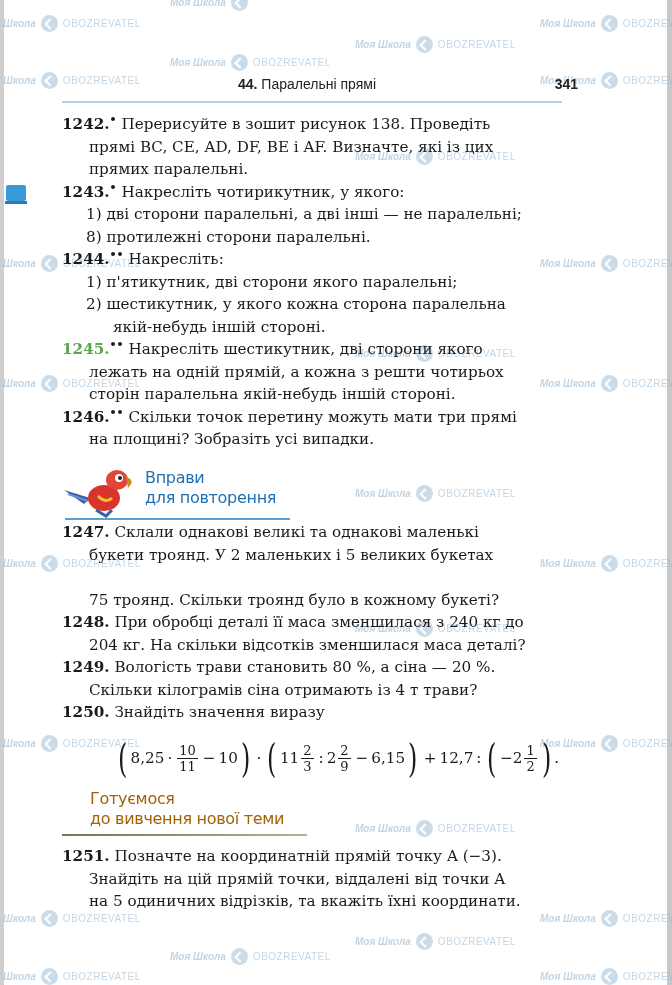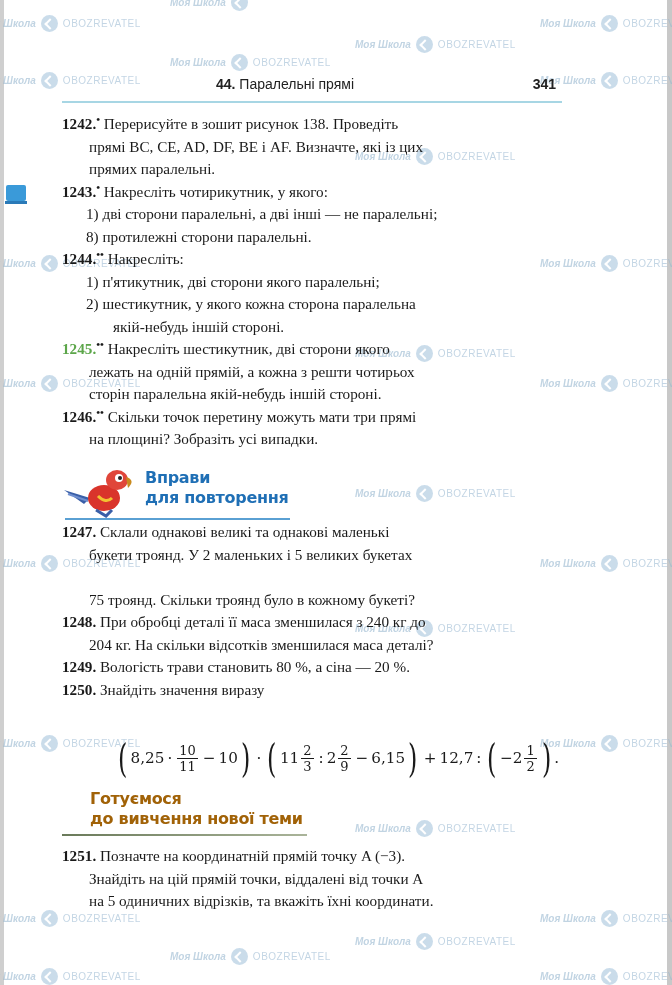--- a/index.html
+++ b/index.html
@@ -13,40 +13,40 @@
   .edge-right { position: absolute; right: 0; top: 0; width: 5px; height: 985px; background: #c8c8c8; }
 
   
   .wm { position: absolute; display: flex; align-items: center; gap: 5px; opacity: 0.55; pointer-events: none; white-space: nowrap; }
   .wm .ms { font-family: "Liberation Sans", sans-serif; font-style: italic; font-size: 10px; color: #8fb1cc; font-weight: bold; }
   .wm .circ { width: 17px; height: 17px; border-radius: 50%; background: #9fc0da; display: inline-block; position: relative; }
   .wm .circ::after { content: ""; position: absolute; left: 5px; top: 5px; width: 6px; height: 6px; border-left: 2px solid #fff; border-bottom: 2px solid #fff; transform: rotate(45deg); }
   .wm .ob { font-family: "Liberation Sans", sans-serif; font-size: 10px; color: #93b4cf; letter-spacing: 0.5px; }
 
   
-  .run-head { position: absolute; left: 56px; top: 76px; width: 500px; height: 20px; }
+  .run-head { position: absolute; left: 78px; top: 76px; width: 500px; height: 20px; }
   .run-title { position: absolute; left: 160px; top: 0; font-family: "Liberation Sans", sans-serif; font-size: 14px; color: #222; }
   .run-title b { font-weight: bold; }
   .page-num { position: absolute; right: 0; top: 0; font-family: "Liberation Sans", sans-serif; font-weight: bold; font-size: 14px; color: #222; }
   .head-rule { position: absolute; left: 62px; top: 101px; width: 500px; height: 2px; background: #a7d6e4; }
 
   
-  .content { position: absolute; left: 62px; top: 113px; width: 500px; font-size: 15.2px; line-height: 22.5px; font-family: Liberation Serif, serif; }
+  .content { position: absolute; left: 62px; top: 113px; width: 500px; font-size: 15.2px; line-height: 22.5px; }
   .ex { position: relative; text-align: justify; }
   .ex .num { font-weight: bold; }
   .ex .num.green { color: #5ca64a; }
   .ex .mark { font-weight: bold; font-size: 11px; vertical-align: super; line-height: 0; }
   .cont { padding-left: 27px; }
   .sub { padding-left: 24px; }
   .sub2 { padding-left: 51px; }
   .pc-icon { position: absolute; left: -56px; top: 4px; width: 20px; height: 16px; background: #3a9ad9; border-radius: 2px; }
   .pc-icon::after { content: ""; position: absolute; left: -1px; bottom: -3px; width: 22px; height: 3px; background: #2a7ab8; }
 
   
-  .sect { position: absolute; font-family: "DejaVu Sans", sans-serif; font-weight: bold; font-size: 16px; line-height: 20px; letter-spacing: -0.3px; }
+  .sect { position: absolute; font-family: "DejaVu Sans", sans-serif; font-weight: normal; font-size: 16px; line-height: 20px; letter-spacing: -0.3px; }
   .sect-rep { left: 145px; top: 468px; color: #1f6fb5; }
   .sect-rep-rule { position: absolute; left: 65px; top: 518px; width: 225px; height: 2px; background: #5aa0d3; }
   .parrot { position: absolute; left: 62px; top: 468px; width: 80px; height: 50px; }
   .sect-new { left: 90px; top: 789px; color: #a16207; }
   .sect-new-rule { position: absolute; left: 62px; top: 834px; width: 245px; height: 2px; background: linear-gradient(to right, #6a7a5a, #aab49a); }
 
   
   .formula { position: absolute; left: 115px; top: 733px; height: 50px; display: flex; align-items: center; font-size: 15.2px; }
   .paren { font-size: 40px; line-height: 40px; transform: scaleX(0.6); display: inline-block; font-weight: 300; }
   .frac { display: inline-flex; flex-direction: column; align-items: center; font-size: 13px; line-height: 15px; margin: 0 2px; }
@@ -260,20 +260,21 @@
     <span class="cont">75 троянд. Скільки троянд було в кожному букеті?</span>
   </div>
   <div class="ex">
     <span class="num">1248.</span>
     <span>При обробці деталі її маса зменшилася з 240 кг до</span><br>
     <span class="cont">204 кг. На скільки відсотків зменшилася маса деталі?</span>
   </div>
   <div class="ex">
     <span class="num">1249.</span>
     <span>Вологість трави становить 80 %, а сіна — 20 %.</span><br>
+    <span class="cont">Скільки кілограмів сіна отримають із 4 т трави?</span>
   </div>
   <div class="ex">
     <span class="num">1250.</span>
     <span>Знайдіть значення виразу</span>
   </div>
 </div>
 
 <div class="formula">
   <span class="paren">(</span>
   <span>8,25</span>

